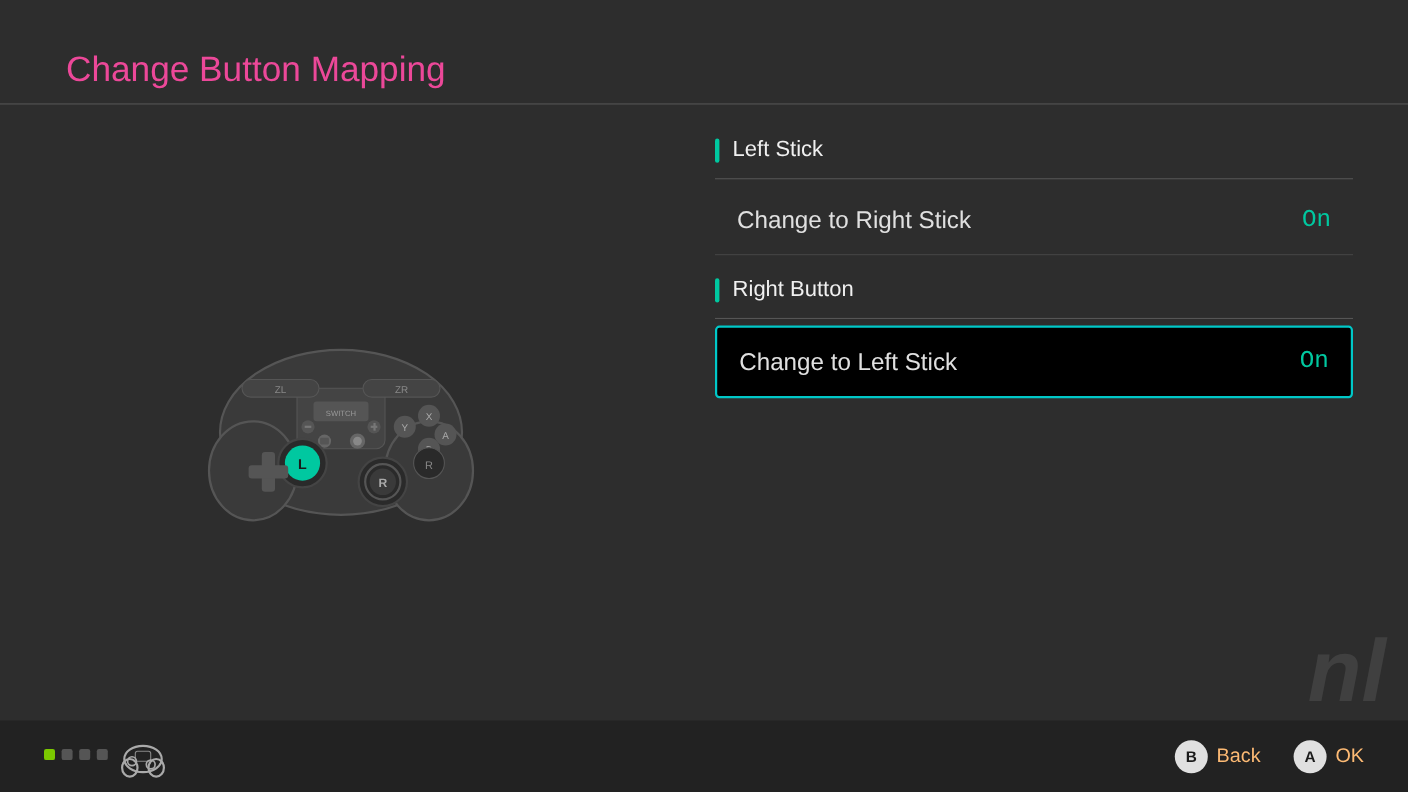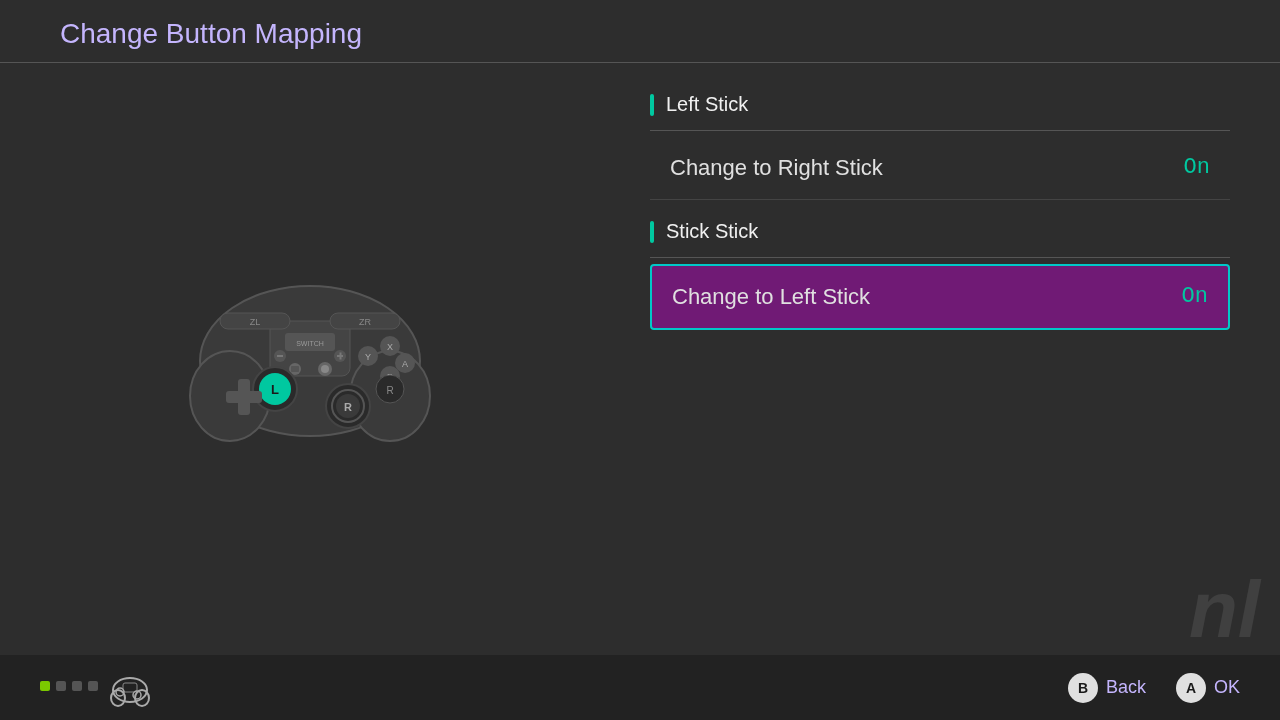--- a/index.html
+++ b/index.html
@@ -14,23 +14,24 @@
       position: relative;
     }
 
     
     .header {
       padding: 18px 60px 12px 60px;
       border-bottom: 1px solid #555;
     }
 
     .header-title {
-      font-size: 28px;
+      font-size: 32px;
       font-weight: 300;
-      color: #c4b5fd;
+      color: #ec4899;
+      margin-top: 27px;
     }
 
     
     .main-content {
       display: flex;
       flex-direction: row;
       height: calc(720px - 80px - 65px);
     }
 
     
@@ -85,21 +86,21 @@
 
     .setting-row {
       display: flex;
       justify-content: space-between;
       padding: 18px 20px;
       border-bottom: 1px solid #444;
       cursor: pointer;
     }
 
     .setting-row.selected {
-      background-color: #701a75;
+      background-color: #000000;
       border: 2px solid #00c8c8;
       border-radius: 4px;
     }
 
     .setting-label {
       font-size: 22px;
       color: #e0e0e0;
       font-weight: 300;
     }
 
@@ -172,21 +173,21 @@
       font-size: 14px;
       font-weight: bold;
       color: #1a1a1a;
     }
 
     .btn-b { background-color: #e0e0e0; }
     .btn-a { background-color: #e0e0e0; }
 
     .btn-label {
       font-size: 18px;
-      color: #c4b5fd;
+      color: #fdba74;
     }
 
     
     .watermark {
       position: absolute;
       bottom: 70px;
       right: 20px;
       opacity: 0.15;
       font-size: 80px;
       font-weight: 900;
@@ -278,21 +279,21 @@
       <div class="divider"></div>
       <div class="setting-row">
         <span class="setting-label">Change to Right Stick</span>
         <span class="setting-value">On</span>
       </div>
     </div>
 
     <div class="section" style="margin-top: 20px;">
       <div class="section-header">
         <div class="section-bar"></div>
-        <span class="section-title">Stick Stick</span>
+        <span class="section-title">Right Button</span>
       </div>
       <div class="divider"></div>
       <div class="setting-row selected">
         <span class="setting-label">Change to Left Stick</span>
         <span class="setting-value">On</span>
       </div>
     </div>
 
   </div>
 </div>

